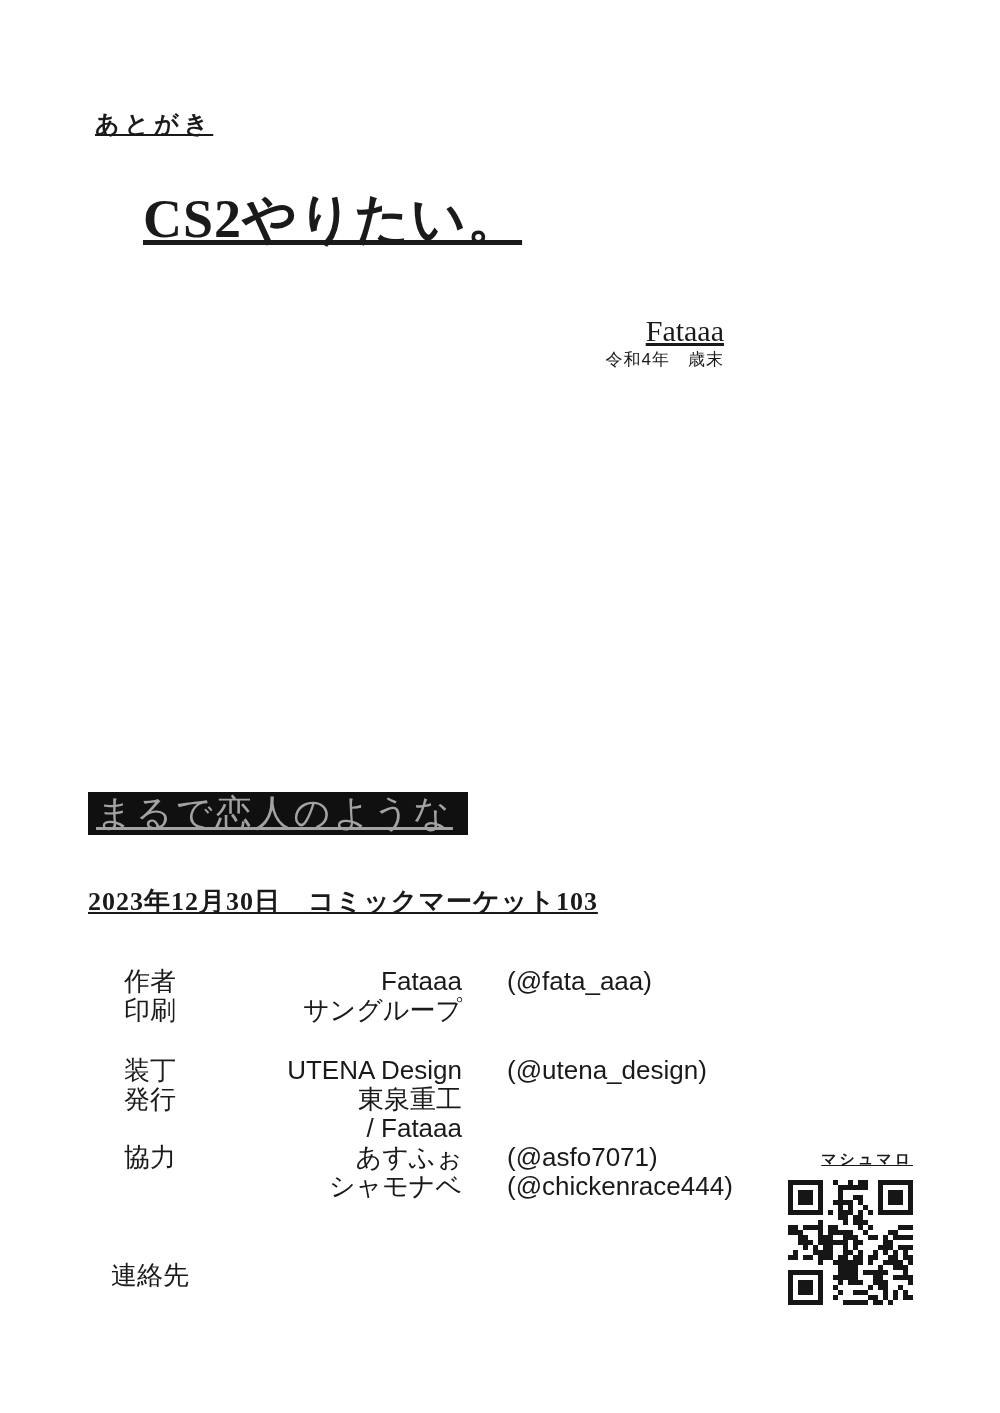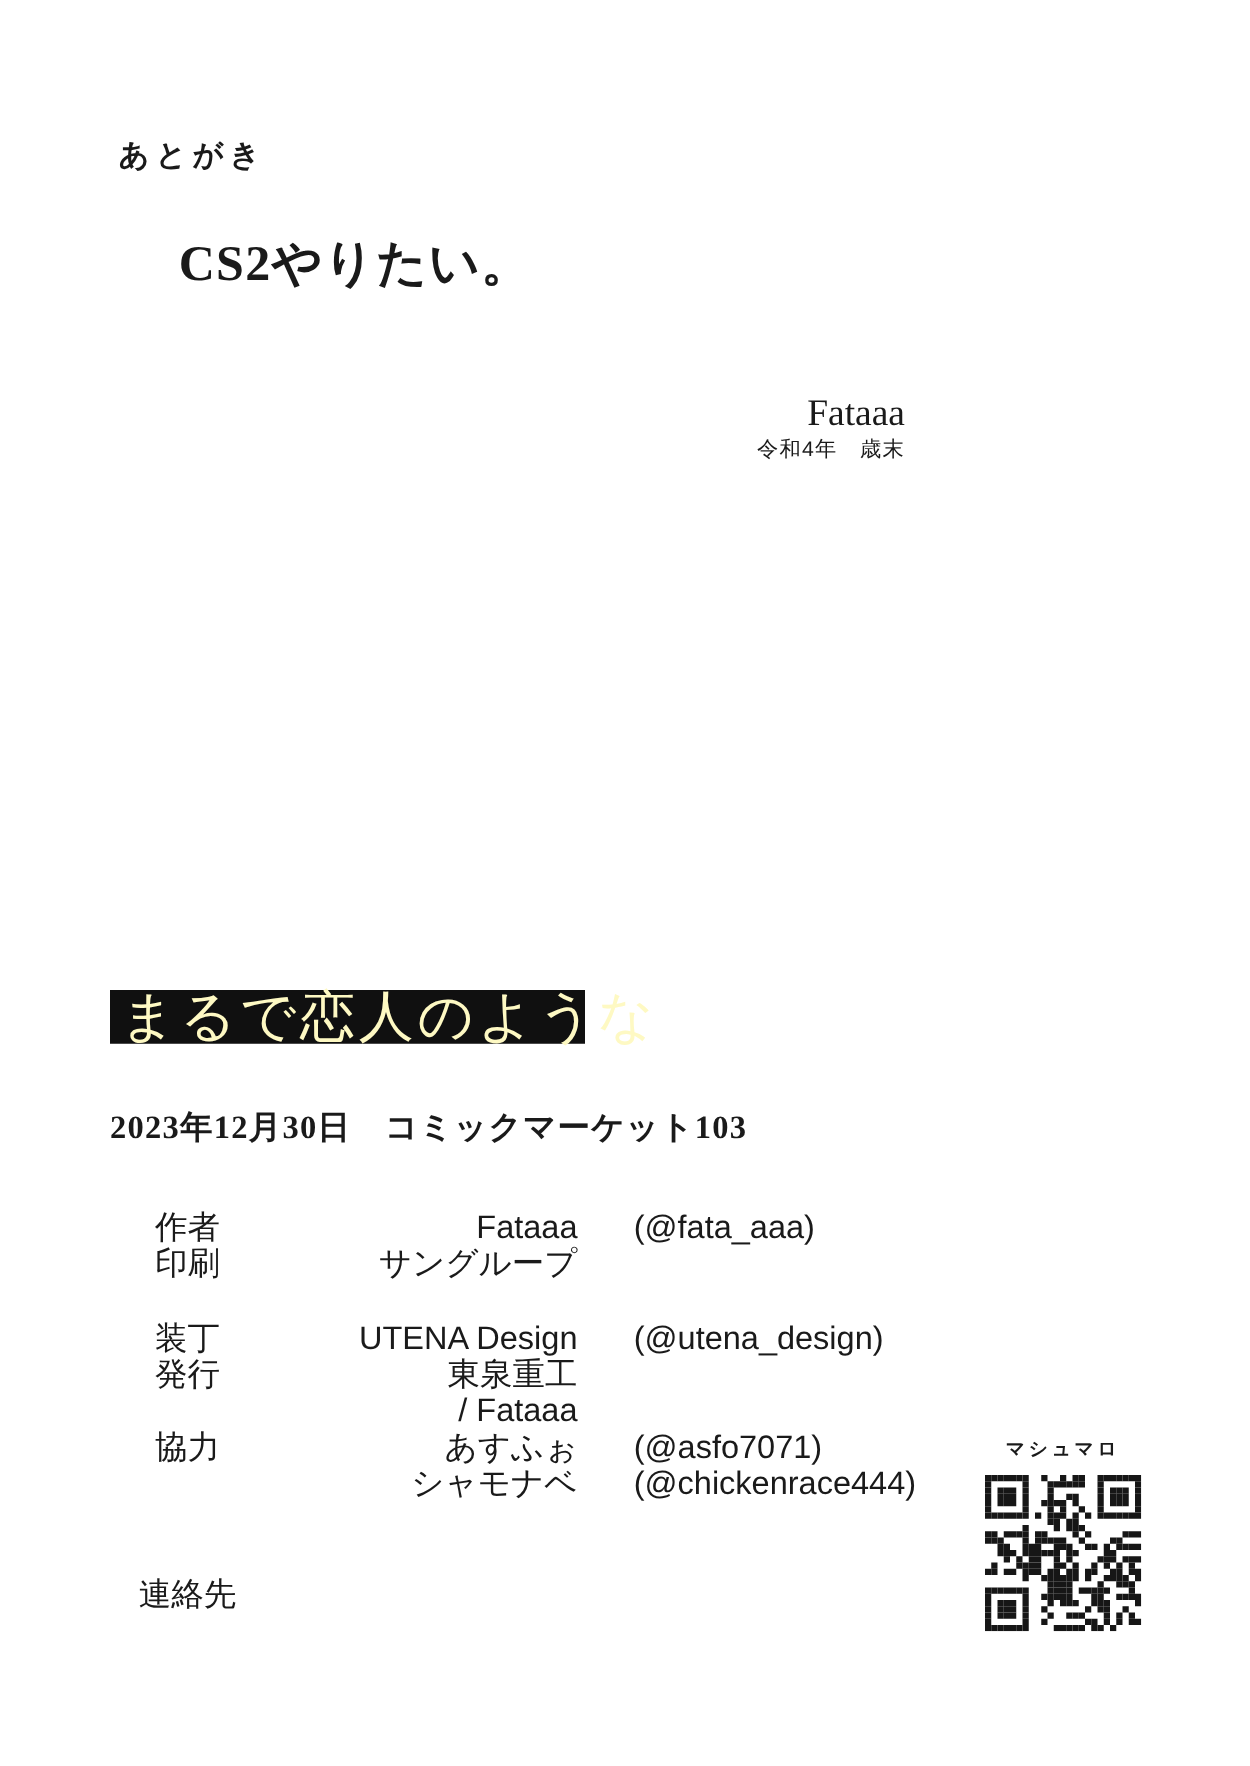--- a/index.html
+++ b/index.html
@@ -4,44 +4,44 @@
 <style>
   html,body { margin:0; padding:0; background:#e8e8e8; }
   .page {
     position: relative;
     width: 1000px; height: 1413px;
     margin: 0 auto;
     background: #ffffff;
     color: #1a1a1a;
     overflow: hidden;
   }
-  .serif { font-family: "Liberation Serif", "DejaVu Serif", serif; }
+  .serif { font-family: "Liberation Serif", "DejaVu Serif", serif; text-decoration: underline; }
   .sans  { font-family: "Liberation Sans", "DejaVu Sans", sans-serif; }
 
   .afterword-heading {
     position: absolute; left: 95px; top: 108px;
     font-size: 24px; letter-spacing: 5px; font-weight: 600;
   }
   .afterword-message {
     position: absolute; left: 143px; top: 183px;
-    font-size: 40px; letter-spacing: 1px; font-weight: 600;
+    font-size: 54px; letter-spacing: 1px; font-weight: 600;
   }
   .signature-block {
     position: absolute; right: 276px; top: 314px;
     text-align: right;
   }
   .signature-name { font-size: 30px; line-height: 34px; }
   .signature-date { font-size: 17px; line-height: 20px; margin-top: 2px; letter-spacing: 1px; }
 
   .title-bar {
     position: absolute; left: 88px; top: 792px;
     width: 380px; height: 43px;
     background: #101010;
-    color: #fef9c3;
-    font-size: 44px; line-height: 43px; letter-spacing: 3px;
+    color: #a3a3a3;
+    font-size: 36px; line-height: 43px; letter-spacing: 3px;
     padding-left: 8px; box-sizing: border-box;
     white-space: nowrap;
   }
   .event-line {
     position: absolute; left: 88px; top: 884px;
     font-size: 26px; letter-spacing: 1px; font-weight: 600;
   }
 
   .credits {
     position: absolute; left: 90px; top: 967px; width: 780px;
@@ -52,21 +52,21 @@
     height: 29px; line-height: 29px;
     font-size: 26px;
   }
   .credit-row .label  { grid-column: 1; text-align: center; white-space: nowrap; }
   .credit-row .value  { grid-column: 2; text-align: right; white-space: nowrap; }
   .credit-row .handle { grid-column: 4; text-align: left; white-space: nowrap; }
   .gap-above { margin-top: 31px; }
 
   .qr-block {
     position: absolute; left: 788px; top: 1150px; width: 125px;
-    text-align: center;
+    text-align: right;
   }
   .qr-label { font-size: 15px; letter-spacing: 3px; font-weight: 600; }
   .qr-svg { display: block; margin: 11px auto 0 auto; }
 </style>
 </head>
 <body>
 
 <div class="page">
 
   <div class="afterword-heading serif">あとがき</div>

